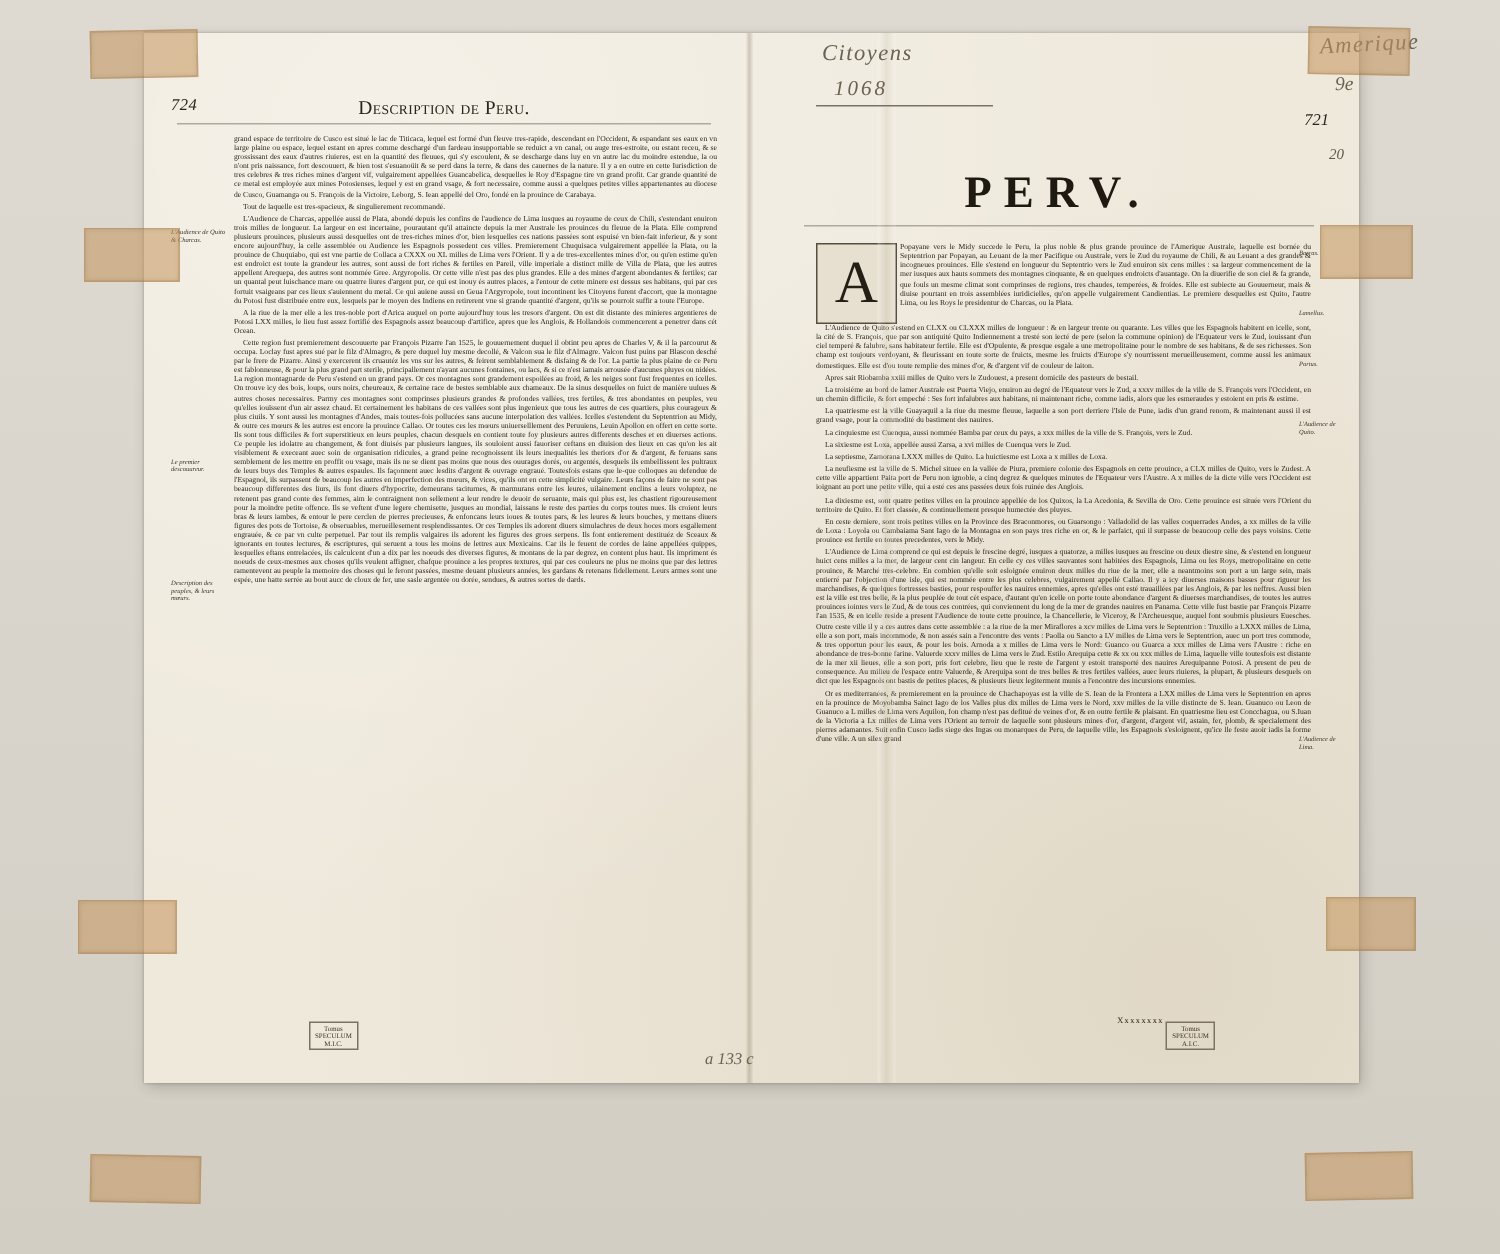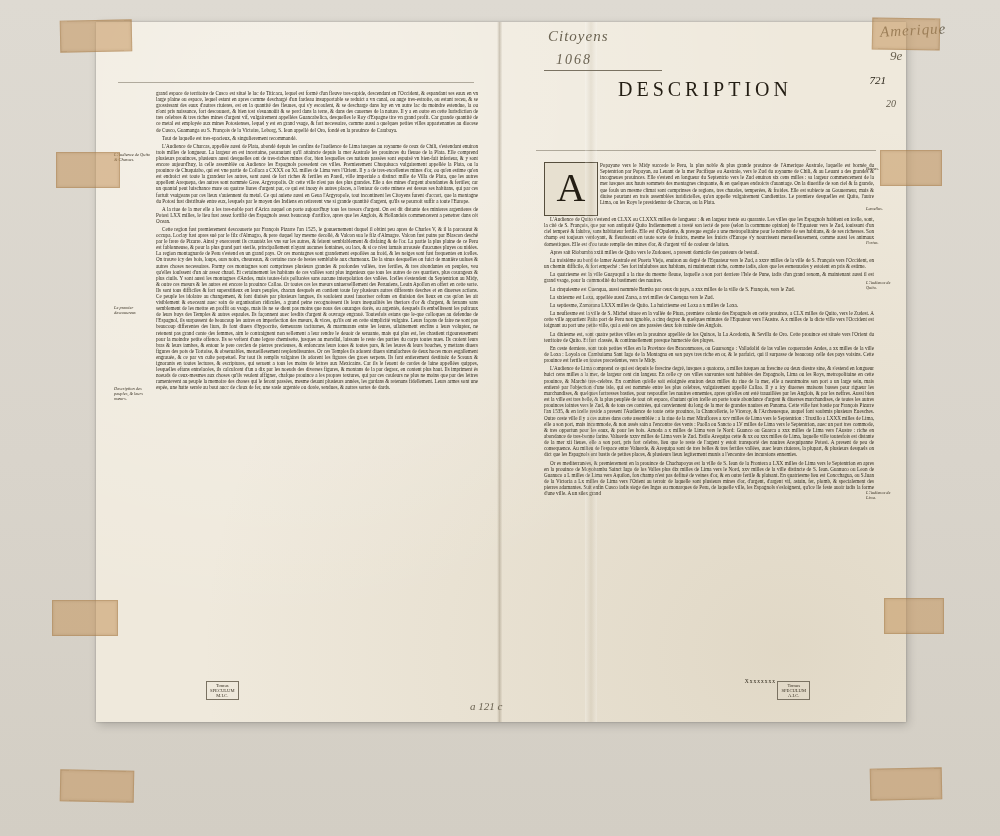--- a/index.html
+++ b/index.html
@@ -152,20 +152,24 @@
 <body>
 
 <div class="sheet">
   <div class="mount"></div>
 
   <div class="watermark">Alamy</div>
 
   <div class="leaf">
 
     <div class="page pg-left">
+      <div class="hdr">
+        <span class="folio-l">724</span>
+        <span class="run">Description de Peru.</span>
+      </div>
       <div class="rule"></div>
 
       <div class="margin-notes">
         <div class="mnote" style="top:62px">L'Audience de Quito &amp; Charcas.</div>
         <div class="mnote" style="top:215px">Le premier descouureur.</div>
         <div class="mnote" style="top:296px">Description des peuples, &amp; leurs mœurs.</div>
       </div>
 
       <div class="bodycol">
         <p class="noind">grand espace de territoire de Cusco est situé le lac de Titicaca, lequel est formé d'un fleuve tres-rapide, descendant en l'Occident, &amp; espandant ses eaux en vn large plaine ou espace, lequel estant en apres comme deschargé d'un fardeau insupportable se reduict a vn canal, ou auge tres-estroite, ou estant receu, &amp; se grossissant des eaux d'autres riuieres, est en la quantité des fleuues, qui s'y escoulent, &amp; se descharge dans luy en vn autre lac du moindre estendue, la ou n'ont pris naissance, fort descouuert, &amp; bien tost s'esuanoüit &amp; se perd dans la terre, &amp; dans des cauernes de la nature. Il y a en outre en cette Iurisdiction de tres celebres &amp; tres riches mines d'argent vif, vulgairement appellées Guancabelica, desquelles le Roy d'Espagne tire vn grand profit. Car grande quantité de ce metal est employée aux mines Potosienses, lequel y est en grand vsage, &amp; fort necessaire, comme aussi a quelques petites villes appartenantes au diocese de Cusco, Guamanga ou S. François de la Victoire, Leborg, S. Iean appellé del Oro, fondé en la prouince de Carabaya.</p>
@@ -175,21 +179,21 @@
         <p>Cette region fust premierement descouuerte par François Pizarre l'an 1525, le gouuernement duquel il obtint peu apres de Charles V, &amp; il la parcourut &amp; occupa. Loclay fust apres sué par le filz d'Almagro, &amp; pere duquel luy mesme decollé, &amp; Valcon sua le filz d'Almagre. Valcon fust puins par Blascon desché par le frere de Pizarre. Ainsi y exercerent ils cruautéz les vns sur les autres, &amp; feirent semblablement &amp; disfaing &amp; de l'or. La partie la plus plaine de ce Peru est fablonneuse, &amp; pour la plus grand part sterile, principallement n'ayant aucunes fontaines, ou lacs, &amp; si ce n'est iamais arrousée d'aucunes pluyes ou nidées. La region montagnarde de Peru s'estend en un grand pays. Or ces montagnes sont grandement espoilées au froid, &amp; les neiges sont fust frequentes en icelles. On trouve icy des bois, loups, ours noirs, cheureaux, &amp; certaine race de bestes semblable aux chameaux. De la sinus desquelles on fuict de manière uulues &amp; autres choses necessaires. Parmy ces montagnes sont comprinses plusieurs grandes &amp; profondes vallées, tres fertiles, &amp; tres abondantes en peuples, veu qu'elles iouïssent d'un air assez chaud. Et certainement les habitans de ces vallées sont plus ingenieux que tous les autres de ces quartiers, plus courageux &amp; plus ciuils. Y sont aussi les montagnes d'Andes, mais toutes-fois pollucées sans aucune interpolation des vallées. Icelles s'estendent du Septentrion au Midy, &amp; outre ces mœurs &amp; les autres est encore la prouince Callao. Or toutes ces les mœurs uniuerselllement des Peruuiens, Leuin Apollon en offert en cette sorte. Ils sont tous difficiles &amp; fort superstitieux en leurs peuples, chacun desquels en contient toute foy plusieurs autres differents desches et en diuerses actions. Ce peuple les idolatre au changement, &amp; font diuisés par plusieurs langues, ils souloient aussi fauoriser ceftans en diuision des lieux en cas qu'on les ait visiblement &amp; execeant auec soin de organisation ridicules, a grand peine recognoissent ils leurs inequalités les theriors d'or &amp; d'argent, &amp; feruans sans semblement de les mettre en proffit ou vsage, mais ils ne se dient pas moins que nous des ouurages dorés, ou argentés, desquels ils embellissent les pultraux de leurs buys des Temples &amp; autres espaules. Ils façonnent auec lesdits d'argent &amp; ouvrage engraué. Toutesfois estans que le-que colloques au defendue de l'Espagnol, ils surpassent de beaucoup les autres en imperfection des mœurs, &amp; vices, qu'ils ont en cette simplicité vulgaire. Leurs façons de faire ne sont pas beaucoup differentes des liurs, ils font diuers d'hypocrite, demeurans taciturnes, &amp; marmurans entre les leures, uilainement enclins a leurs voluptez, ne retenent pas grand conte des femmes, aim le contraignent non sellement a leur rendre le deuoir de seruante, mais qui plus est, les chastient rigoureusement pour la moindre petite offence. Ils se veftent d'une legere chemisette, jusques au mondial, laissans le reste des parties du corps toutes nues. Ils croient leurs bras &amp; leurs iambes, &amp; entour le pere cerclen de pierres precieuses, &amp; enfoncans leurs ioues &amp; toutes pars, &amp; les leures &amp; leurs bouches, y mettans diuers figures des pots de Tortoise, &amp; obseruables, merueillesement resplendissantes. Or ces Temples ils adorent diuers simulachres de deux hoces mors esgallement engrauée, &amp; ce par vn culte perpetuel. Par tout ils remplis valgaires ils adorent les figures des groes serpens. Ils font entierement destituéz de Sceaux &amp; ignorants en toutes lectures, &amp; escriptures, qui seruent a tous les moins de lettres aux Mexicains. Car ils le feuent de cordes de laine appellées quippes, lesquelles eftans entrelacées, ils calculcent d'un a dix par les noeuds des diverses figures, &amp; montans de la par degrez, en content plus haut. Ils impriment és noeuds de ceux-mesmes aux choses qu'ils veulent affigner, chafque prouince a les propres textures, qui par ces couleurs ne plus ne moins que par des lettres ramentevent au peuple la memoire des choses qui le feront passées, mesme deuant plusieurs années, les gardans &amp; retenans fidellement. Leurs armes sont une espée, une hatte serrée au bout aucc de cloux de fer, une sasle argentée ou dorée, sendues, &amp; autres sortes de dards.</p>
       </div>
 
       <div class="sig-l">
         <span class="sig-box">Tomus<br>SPECULUM<br>M.I.C.</span>
       </div>
     </div>
 
     <div class="page pg-right">
       <div class="r-folio">721</div>
-      <div class="r-title1">DESCRIPTION</div>
+      <div class="r-title2">PERV.</div>
       <div class="r-rule"></div>
 
       <div class="dropcap">A</div>
 
       <div class="r-body">
         <p class="first r-indent-block">Popayane vers le Midy succede le Peru, la plus noble &amp; plus grande prouince de l'Amerique Australe, laquelle est bornée du Septentrion par Popayan, au Leuant de la mer Pacifique ou Australe, vers le Zud du royaume de Chili, &amp; au Leuant a des grandes &amp; inco­gneues prouinces. Elle s'estend en longueur du Septentrio vers le Zud enuiron six cens milles : sa largeur commencement de la mer iusques aux hauts sommets des monta­gnes cinquante, &amp; en quelques endroicts d'auantage. On la diuerifie de son ciel &amp; fa grande, que fouls un mesme climat sont comprinses de regions, tres chaudes, temperées, &amp; froides. Elle est subiecte au Gouuerneur, mais &amp; diuise pourtant en trois assemblées iuridicielles, qu'on appelle vulgairement Candientias. Le premiere desquelles est Quito, l'autre Lima, ou les Roys le presidentur de Charcas, ou la Plata.</p>
         <p>L'Audience de Quito s'estend en CLXX ou CLXXX milles de longueur : &amp; en largeur trente ou quarante. Les villes que les Espagnols habitent en icelle, sont, la cité de S. François, que par son antiquité Quito Indiennement a tresté son iecté de pere (selon la commune opinion) de l'Equateur vers le Zud, iouissant d'un ciel temperé &amp; falubre, sans habitateur fertile. Elle est d'Opulente, &amp; presque esgale a une metropolitaine pour le nombre de ses habitans, &amp; de ses ri­chesses. Son champ est toujours verdoyant, &amp; fleurissant en toute sorte de fruicts, mesme les fruicts d'Europe s'y nourrissent merueilleusement, comme aussi les animaux domestiques. Elle est d'ou toute remplie des mines d'or, &amp; d'argent vif de couleur de laiton.</p>
         <p>Apres sait Riobamba xxiii milles de Quito vers le Zudouest, a present domicile des pasteurs de bestail.</p>
         <p>La troisiéme au bord de lamer Australe est Puerta Viejo, enuiron au degré de l'Equateur vers le Zud, a xxxv milles de la ville de S. François vers l'Occident, en un chemin difficile, &amp; fort empeché : Ses fort infalubres aux ha­bitans, ni maintenant riche, comme iadis, alors que les esmeraudes y estoient en pris &amp; estime.</p>
         <p>La quatriesme est la ville Guayaquil a la riue du mesme fleuue, laquelle a son port derriere l'Isle de Pune, iadis d'un grand renom, &amp; maintenant aussi il est grand vsage, pour la commodité du bastiment des nauires.</p>
@@ -221,21 +225,21 @@
     <div class="fold2" style="left:489px;top:0;height:700px;"></div>
     <div class="fold" style="left:401px;top:0;height:700px;"></div>
   </div>
 
   <div class="hand hand-merc">Citoyens</div>
   <div class="hand hand-date">1068</div>
   <div class="hand-line"></div>
   <div class="hand hand-amer">Amerique</div>
   <div class="hand hand-amer2">9e</div>
   <div class="hand hand-20">20</div>
-  <div class="hand hand-bottom">a 121 c</div>
+  <div class="hand hand-bottom">a 133 c</div>
 
   <div class="tape t1"></div>
   <div class="tape t2"></div>
   <div class="tape t3"></div>
   <div class="tape t4"></div>
   <div class="tape t5"></div>
   <div class="tape t6"></div>
   <div class="tape t7"></div>
   <div class="tape t8"></div>
 </div>

